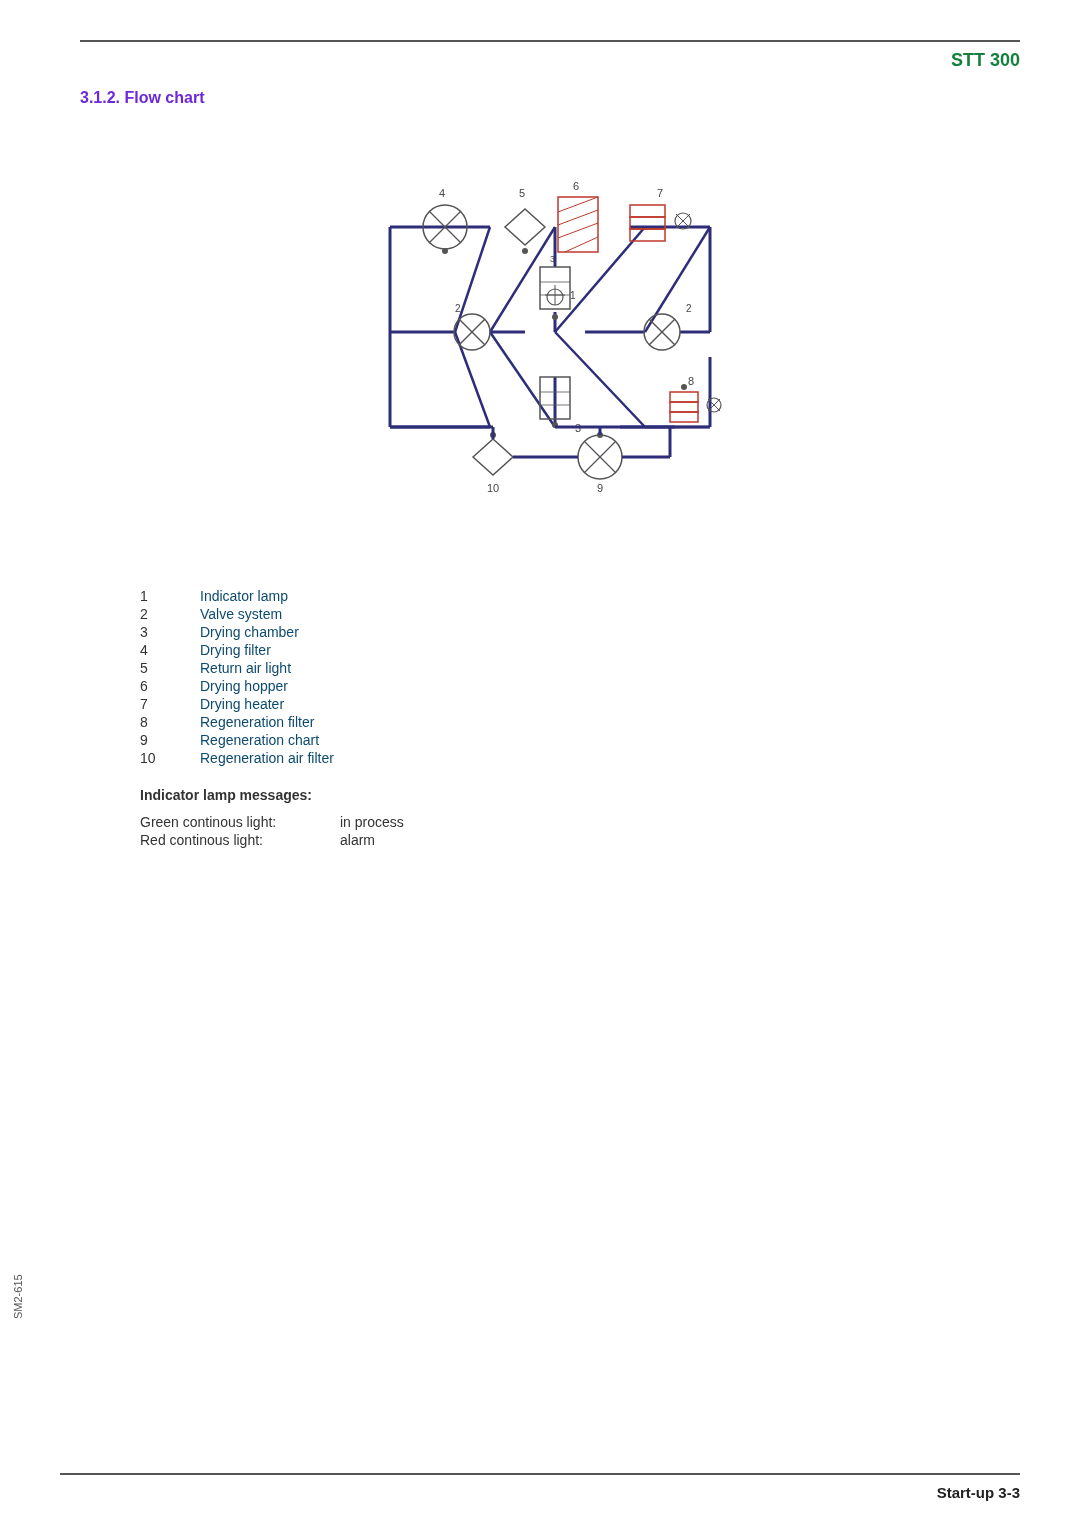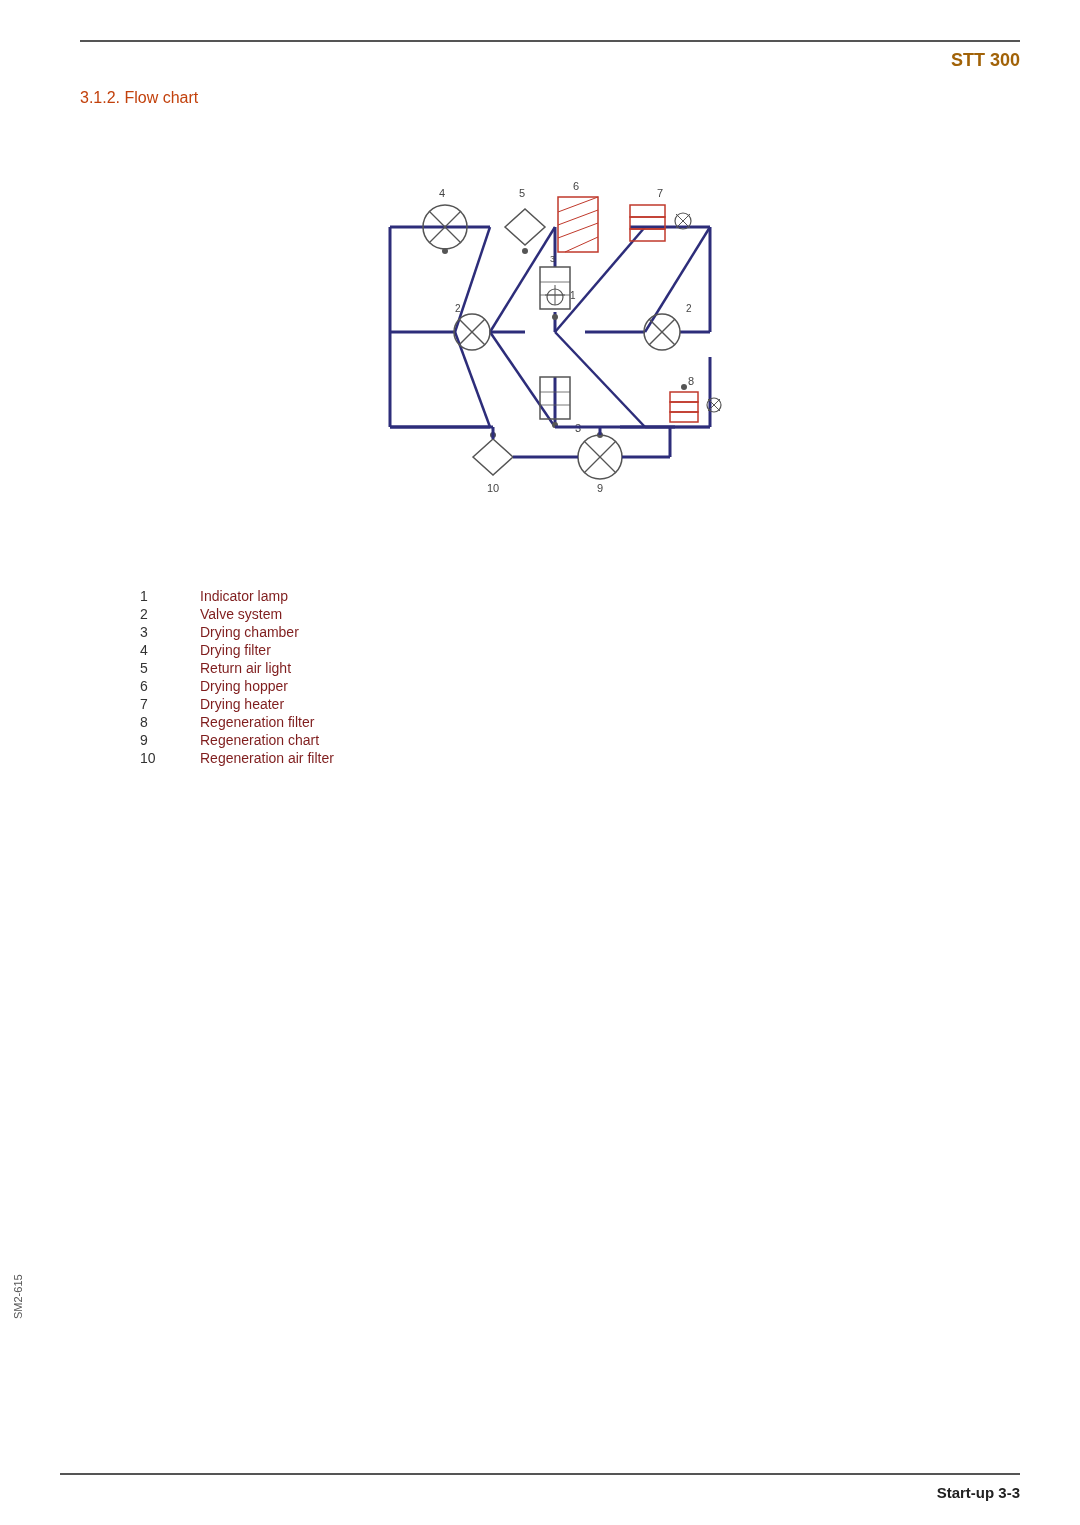--- a/index.html
+++ b/index.html
@@ -18,28 +18,28 @@
       position: relative;
     }
     .header-line {
       border-top: 2px solid #555;
       margin-bottom: 8px;
     }
     .header-right {
       text-align: right;
       font-size: 18px;
       font-weight: bold;
-      color: #a16207;
+      color: #15803d;
       margin-bottom: 4px;
     }
     .section-title {
       font-size: 16px;
-      font-weight: normal;
+      font-weight: bold;
       margin: 18px 0 16px 0;
-      color: #c2410c;
+      color: #6d28d9;
     }
     .diagram-area {
       display: flex;
       justify-content: center;
       align-items: center;
       margin: 30px 0 20px 0;
     }
     svg.flow-diagram {
       width: 520px;
       height: 420px;
@@ -54,21 +54,21 @@
     .legend-table td {
       padding: 1px 0;
       font-size: 14px;
       vertical-align: top;
     }
     .legend-table td:first-child {
       width: 60px;
       color: #333;
     }
     .legend-table td:last-child {
-      color: #7f1d1d;
+      color: #0c4a6e;
     }
     .indicator-section {
       margin: 20px 0;
       padding-left: 60px;
     }
     .indicator-title {
       font-weight: bold;
       font-size: 14px;
       margin-bottom: 10px;
     }
@@ -287,19 +287,34 @@
             <td>Regeneration chart</td>
           </tr>
           <tr>
             <td>10</td>
             <td>Regeneration air filter</td>
           </tr>
         </tbody>
     </table>
   </div>
 
+  <div class="indicator-section">
+    <div class="indicator-title">Indicator lamp messages:</div>
+    <table class="indicator-table">
+      <tbody id="indicator-tbody">
+      <tr>
+            <td>Green continous light:</td>
+            <td>in process</td>
+          </tr>
+          <tr>
+            <td>Red continous light:</td>
+            <td>alarm</td>
+          </tr>
+        </tbody>
+    </table>
+  </div>
 
   <div class="sidebar-text">SM2-615</div>
 
   <div class="footer-line"></div>
   <div class="footer-right">Start-up 3-3</div>
 
 </div>
 
 </body></html>

